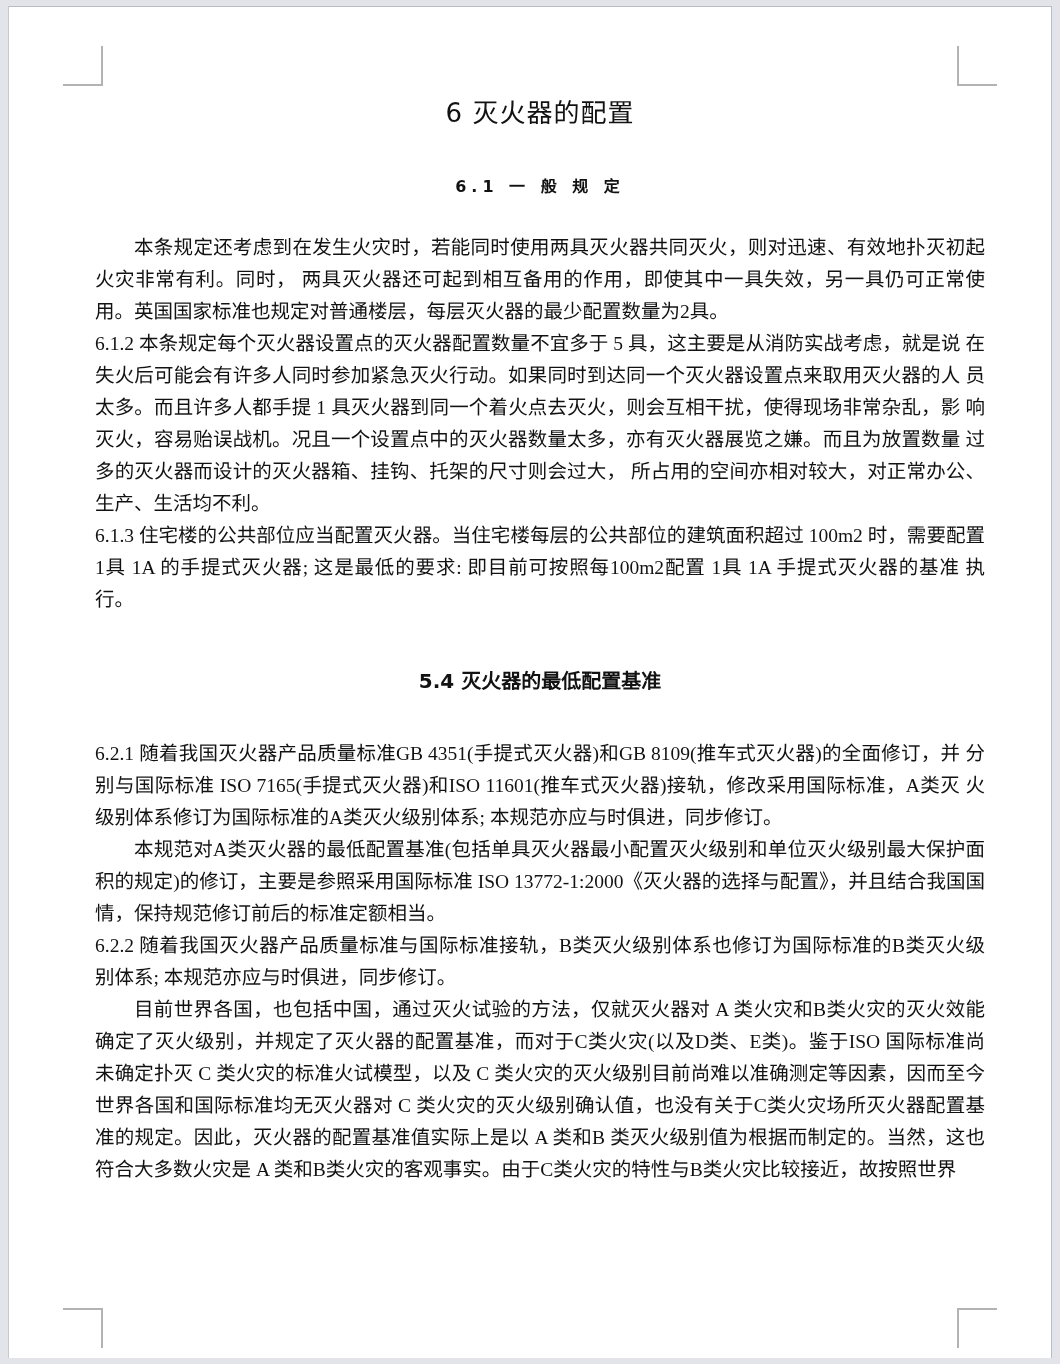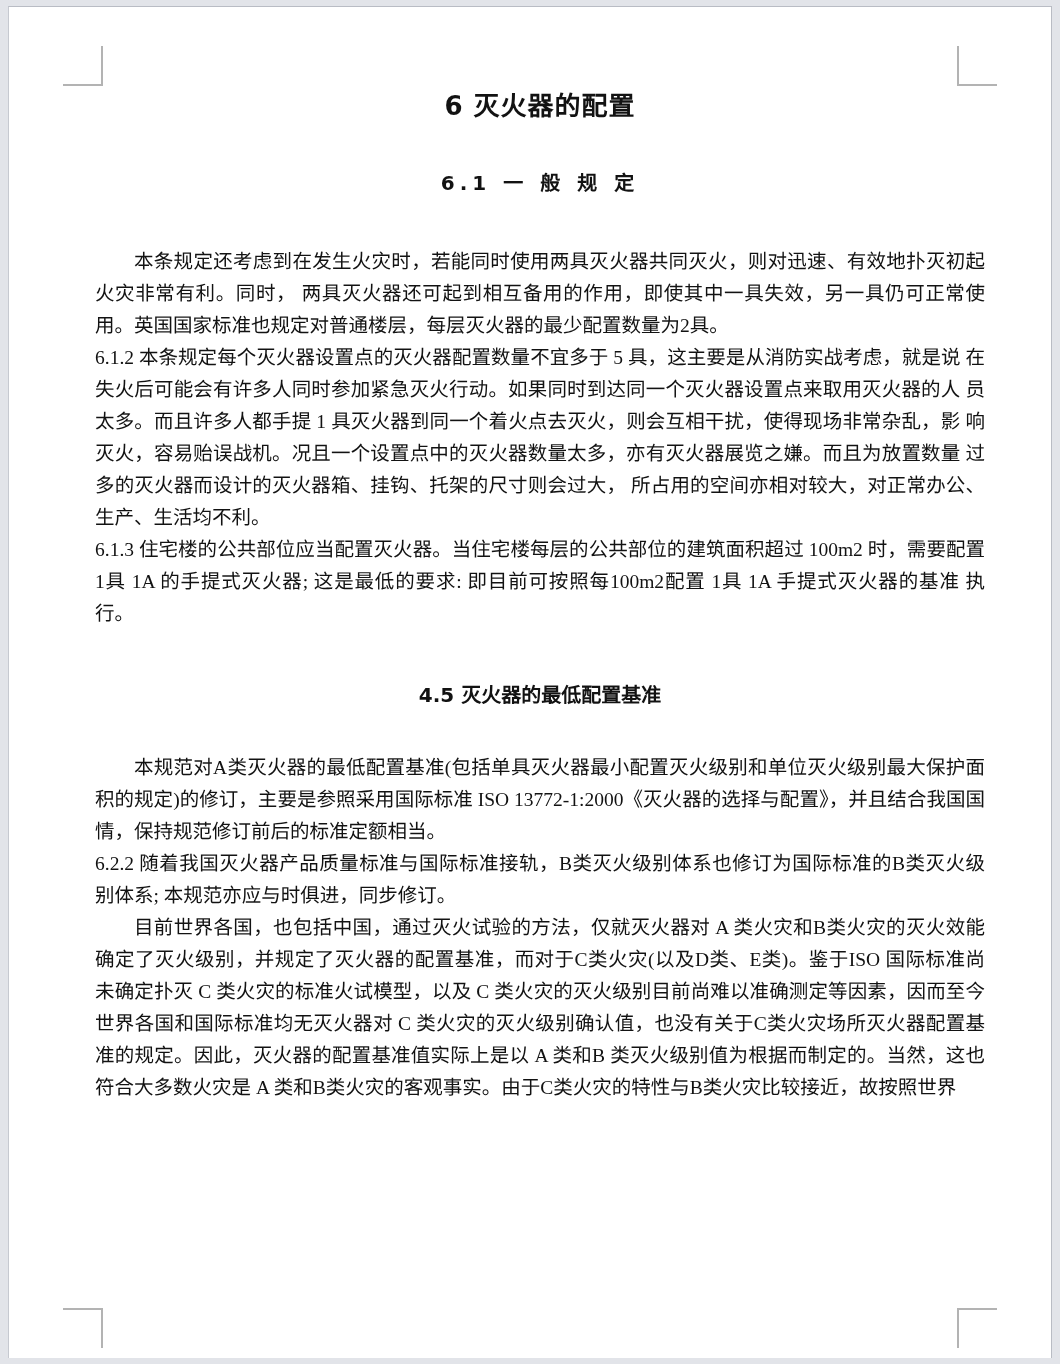--- a/index.html
+++ b/index.html
@@ -66,36 +66,36 @@
     position: absolute;
     left: 86px;
     top: 72px;
     width: 890px;
     color: #121212;
   }
 
   h1.doc-title {
     font-family: "DejaVu Sans", "Liberation Sans", sans-serif;
     font-size: 26px;
-    font-weight: bold;
+    font-weight: normal;
     text-align: center;
-    margin: 11px 0 0 0;
+    margin: 18px 0 0 0;
     letter-spacing: 1px;
     line-height: 1.3;
   }
 
   h2.sec-title {
     font-family: "DejaVu Sans", "Liberation Sans", sans-serif;
     font-weight: bold;
     text-align: center;
     line-height: 1.3;
   }
   h2.sec-61 {
-    font-size: 20px;
-    margin: 46px 0 16px 0;
+    font-size: 16px;
+    margin: 46px 0 0 0;
     letter-spacing: 5px;
   }
   h2.sec-62 {
     font-size: 20px;
     margin: 0;
     letter-spacing: 0px;
   }
 
   p.body {
     font-size: 19.5px;
@@ -144,24 +144,25 @@
 
 
     <p class="body indent">本条规定还考虑到在发生火灾时，若能同时使用两具灭火器共同灭火，则对迅速、有效地扑灭初起火灾非常有利。同时， 两具灭火器还可起到相互备用的作用，即使其中一具失效，另一具仍可正常使用。英国国家标准也规定对普通楼层，每层灭火器的最少配置数量为2具。</p>
 
     <p class="body">6.1.2 本条规定每个灭火器设置点的灭火器配置数量不宜多于 5 具，这主要是从消防实战考虑，就是说 在失火后可能会有许多人同时参加紧急灭火行动。如果同时到达同一个灭火器设置点来取用灭火器的人 员太多。而且许多人都手提 1 具灭火器到同一个着火点去灭火，则会互相干扰，使得现场非常杂乱，影 响灭火，容易贻误战机。况且一个设置点中的灭火器数量太多，亦有灭火器展览之嫌。而且为放置数量 过多的灭火器而设计的灭火器箱、挂钩、托架的尺寸则会过大， 所占用的空间亦相对较大，对正常办公、生产、生活均不利。</p>
 
     <p class="body">6.1.3 住宅楼的公共部位应当配置灭火器。当住宅楼每层的公共部位的建筑面积超过 100m2 时，需要配置 1具 1A 的手提式灭火器; 这是最低的要求: 即目前可按照每100m2配置 1具 1A 手提式灭火器的基准 执行。</p>
 
     <div class="spacer-lg"></div>
 
-    <h2 class="sec-title sec-62">4.5 灭火器的最低配置基准</h2>
+    <h2 class="sec-title sec-62">5.4 灭火器的最低配置基准</h2>
 
     <div class="spacer-xl"></div>
 
+    <p class="body">6.2.1 随着我国灭火器产品质量标准GB 4351(手提式灭火器)和GB 8109(推车式灭火器)的全面修订，并 分别与国际标准 ISO 7165(手提式灭火器)和ISO 11601(推车式灭火器)接轨，修改采用国际标准，A类灭 火级别体系修订为国际标准的A类灭火级别体系; 本规范亦应与时俱进，同步修订。</p>
 
     <p class="body indent">本规范对A类灭火器的最低配置基准(包括单具灭火器最小配置灭火级别和单位灭火级别最大保护面积的规定)的修订，主要是参照采用国际标准 ISO 13772-1:2000《灭火器的选择与配置》，并且结合我国国情，保持规范修订前后的标准定额相当。</p>
 
     <p class="body">6.2.2 随着我国灭火器产品质量标准与国际标准接轨，B类灭火级别体系也修订为国际标准的B类灭火级 别体系; 本规范亦应与时俱进，同步修订。</p>
 
 
     <p class="body indent">目前世界各国，也包括中国，通过灭火试验的方法，仅就灭火器对 A 类火灾和B类火灾的灭火效能确定了灭火级别，并规定了灭火器的配置基准，而对于C类火灾(以及D类、E类)。鉴于ISO 国际标准尚 未确定扑灭 C 类火灾的标准火试模型，以及 C 类火灾的灭火级别目前尚难以准确测定等因素，因而至今世界各国和国际标准均无灭火器对 C 类火灾的灭火级别确认值，也没有关于C类火灾场所灭火器配置基 准的规定。因此，灭火器的配置基准值实际上是以 A 类和B 类灭火级别值为根据而制定的。当然，这也符合大多数火灾是 A 类和B类火灾的客观事实。由于C类火灾的特性与B类火灾比较接近，故按照世界</p>
 
   </div>
 </div>

